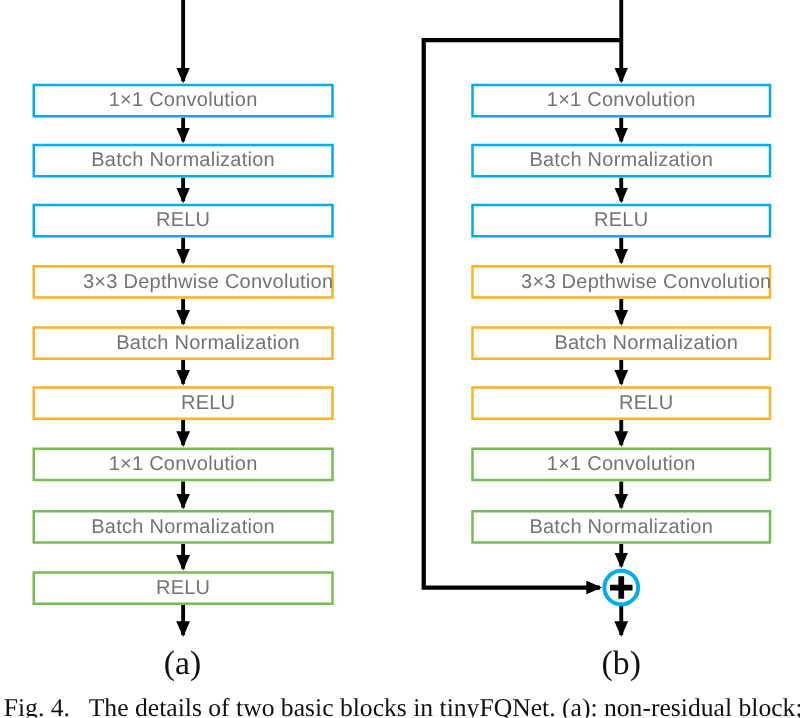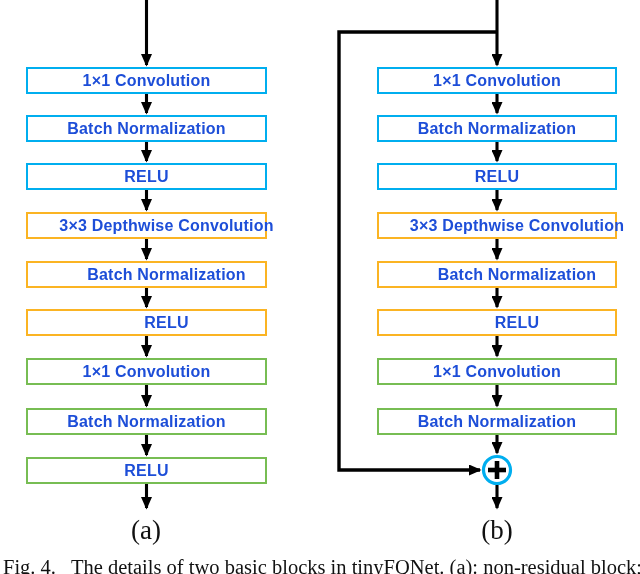--- a/index.html
+++ b/index.html
@@ -9,21 +9,21 @@
   }
   .canvas{position:absolute;left:0;top:0;width:640px;height:574px;}
   svg.connectors{position:absolute;left:0;top:0;pointer-events:none;}
   .flow{stroke:var(--c-line,#000);stroke-width:3.1;fill:none;}
   .skip{stroke:var(--c-line,#000);stroke-width:3.4;fill:none;stroke-linejoin:miter;}
   .add-circle{fill:#ffffff;stroke:var(--c-blue,#00AEEF);stroke-width:3.2;}
   .plus-stroke{stroke:var(--c-line,#000);stroke-width:4.6;stroke-linecap:butt;}
   .box{
     position:absolute;height:27px;box-sizing:border-box;background:#fff;
     display:flex;align-items:center;justify-content:center;
-    font-size:16px;color:#1d4ed8;letter-spacing:0.2px;white-space:nowrap;font-weight:bold;
+    font-size:16px;color:#737373;letter-spacing:0.2px;white-space:nowrap;
   }
   .col-a .box{left:26px;width:241px;}
   .col-b .box{left:377px;width:240px;}
   .b-blue{border:2.5px solid var(--c-blue,#00AEEF);}
   .b-orange{border:2.5px solid var(--c-orange,#FBB423);padding-left:40px;}
   .b-green{border:2.5px solid var(--c-green,#77BD53);}
   .t1{top:67px}.t2{top:115px}.t3{top:163px}.t4{top:212px}.t5{top:261px}
   .t6{top:309px}.t7{top:358px}.t8{top:408px}.t9{top:457px}
   .sublabel{
     position:absolute;top:515px;width:80px;text-align:center;

